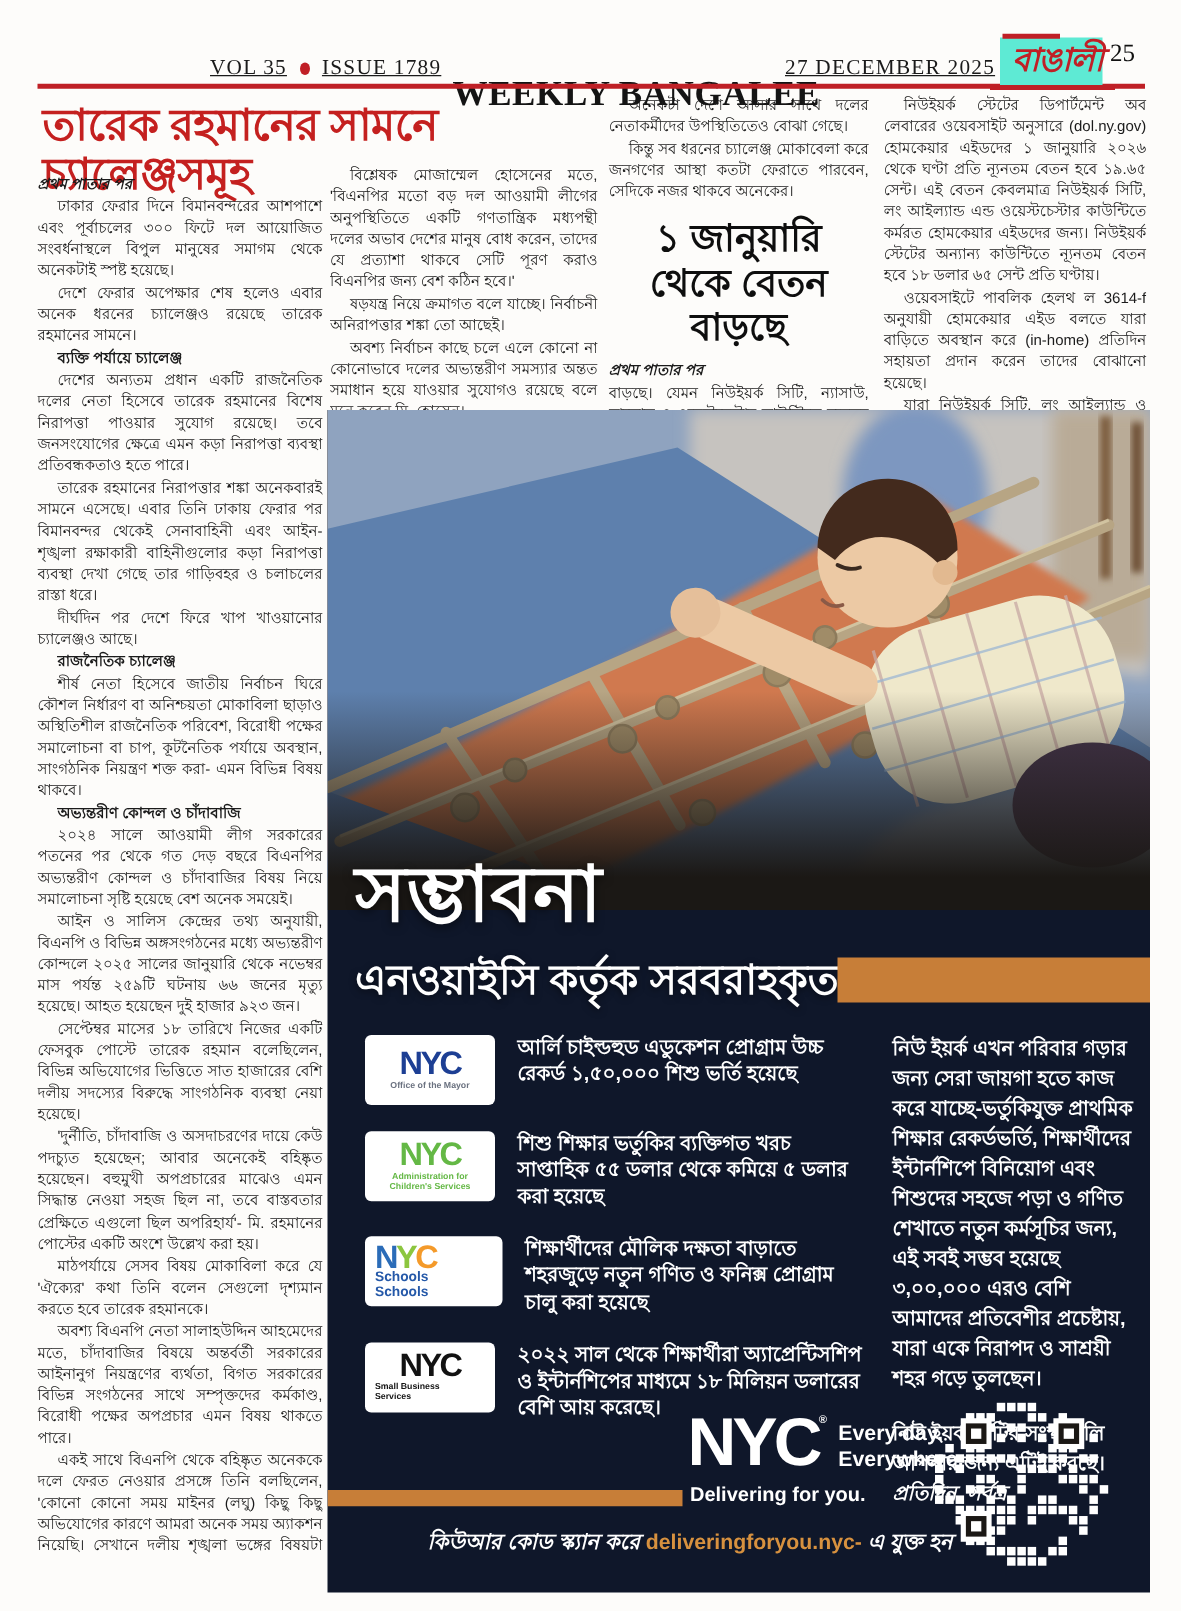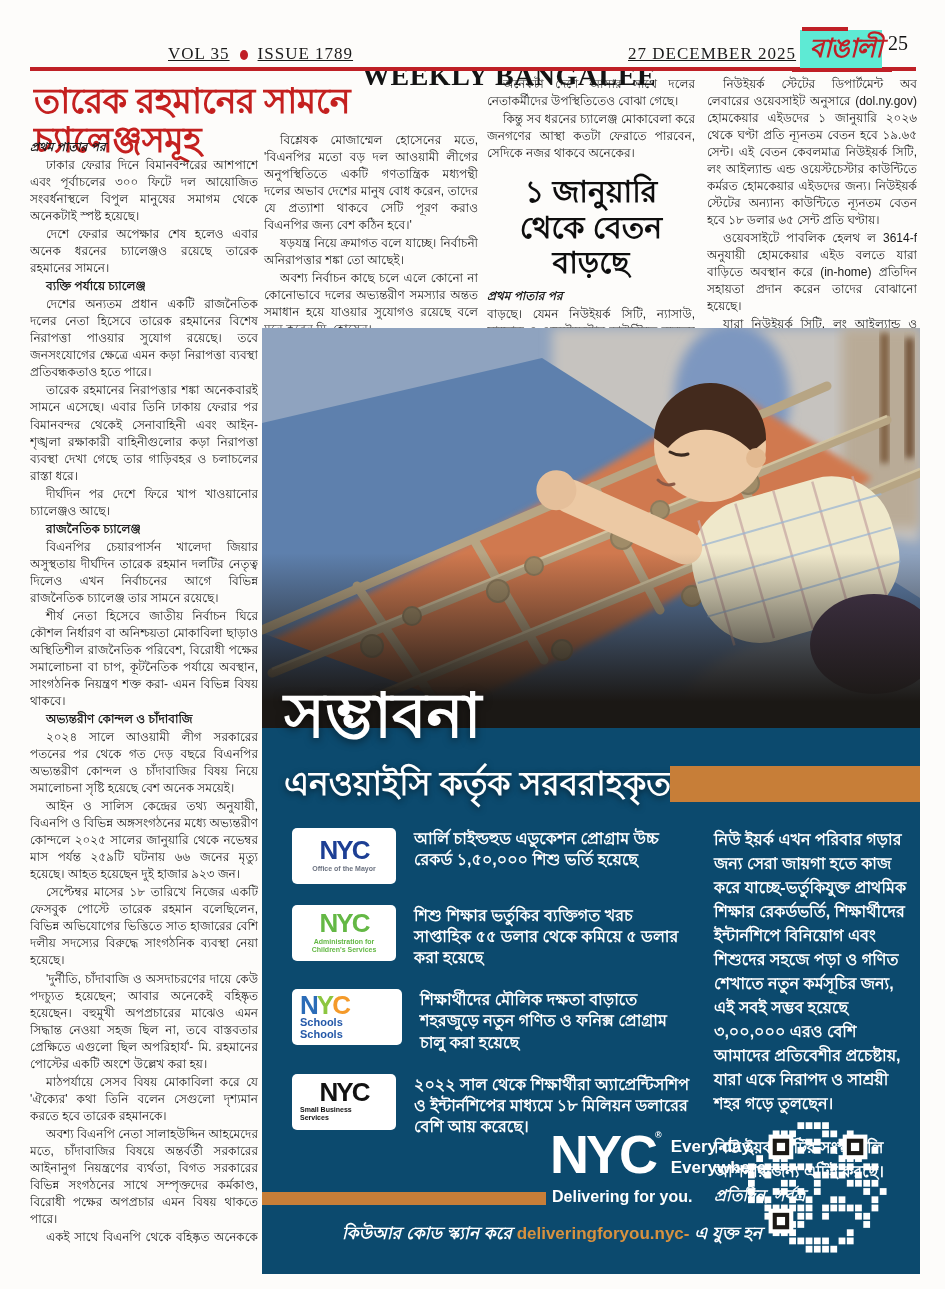--- a/index.html
+++ b/index.html
@@ -31,21 +31,21 @@
   .col{position:absolute;overflow:hidden;font-size:12px;line-height:1.42;text-align:justify;word-break:break-word;}
   .blk{margin:0 0 1px 0;text-indent:16px;}
   .blk-h{font-weight:700;}
   .blk-lead{font-weight:700;font-style:italic;text-indent:0;}
   
   .headline2{margin:12px 4px 8px 4px;font-size:30px;line-height:1.18;font-weight:800;color:#0e0e0e;text-align:center;}
   .lead-label{font-weight:700;font-style:italic;margin:0 0 1px 0;}
   
   .ad{
     position:absolute;left:262px;top:328px;width:658px;height:946px;
-    background:#0c4a6e;overflow:hidden;color:#fff;
+    background:#0f172a;overflow:hidden;color:#fff;
   }
   .ad-title{position:absolute;left:22px;top:340px;margin:0;font-size:62px;font-weight:800;color:#ffffff;text-shadow:0 2px 8px rgba(0,0,0,.55);}
   .ad-sub{position:absolute;left:22px;top:430px;margin:0;font-size:33px;font-weight:800;color:#ffffff;text-shadow:0 2px 6px rgba(0,0,0,.5);}
   .orange-bar{position:absolute;left:408px;top:438px;width:250px;height:36px;background:#c77e38;}
   .bullets{position:absolute;left:30px;top:500px;width:410px;display:flex;flex-direction:column;gap:21px;}
   .bullet{display:flex;align-items:flex-start;}
   .nyc-card{
     width:100px;min-height:48px;background:#ffffff;border-radius:5px;flex:0 0 auto;
     display:flex;flex-direction:column;align-items:center;justify-content:center;padding:4px 2px;
   }
@@ -91,21 +91,20 @@
   <div>
 
   <p class="blk blk-lead">প্রথম পাতার পর</p>
       <p class="blk blk-p">ঢাকার ফেরার দিনে বিমানবন্দরের আশপাশে এবং পূর্বাচলের ৩০০ ফিটে দল আয়োজিত সংবর্ধনাস্থলে বিপুল মানুষের সমাগম থেকে অনেকটাই স্পষ্ট হয়েছে।</p>
       <p class="blk blk-p">দেশে ফেরার অপেক্ষার শেষ হলেও এবার অনেক ধরনের চ্যালেঞ্জও রয়েছে তারেক রহমানের সামনে।</p>
       <p class="blk blk-h">ব্যক্তি পর্যায়ে চ্যালেঞ্জ</p>
       <p class="blk blk-p">দেশের অন্যতম প্রধান একটি রাজনৈতিক দলের নেতা হিসেবে তারেক রহমানের বিশেষ নিরাপত্তা পাওয়ার সুযোগ রয়েছে। তবে জনসংযোগের ক্ষেত্রে এমন কড়া নিরাপত্তা ব্যবস্থা প্রতিবন্ধকতাও হতে পারে।</p>
       <p class="blk blk-p">তারেক রহমানের নিরাপত্তার শঙ্কা অনেকবারই সামনে এসেছে। এবার তিনি ঢাকায় ফেরার পর বিমানবন্দর থেকেই সেনাবাহিনী এবং আইন-শৃঙ্খলা রক্ষাকারী বাহিনীগুলোর কড়া নিরাপত্তা ব্যবস্থা দেখা গেছে তার গাড়িবহর ও চলাচলের রাস্তা ধরে।</p>
       <p class="blk blk-p">দীর্ঘদিন পর দেশে ফিরে খাপ খাওয়ানোর চ্যালেঞ্জও আছে।</p>
       <p class="blk blk-h">রাজনৈতিক চ্যালেঞ্জ</p>
-      <p class="blk blk-p">বিএনপির চেয়ারপার্সন খালেদা জিয়ার অসুস্থতায় দীর্ঘদিন তারেক রহমান দলটির নেতৃত্ব দিলেও এখন নির্বাচনের আগে বিভিন্ন রাজনৈতিক চ্যালেঞ্জ তার সামনে রয়েছে।</p>
       <p class="blk blk-p">শীর্ষ নেতা হিসেবে জাতীয় নির্বাচন ঘিরে কৌশল নির্ধারণ বা অনিশ্চয়তা মোকাবিলা ছাড়াও অস্থিতিশীল রাজনৈতিক পরিবেশ, বিরোধী পক্ষের সমালোচনা বা চাপ, কূটনৈতিক পর্যায়ে অবস্থান, সাংগঠনিক নিয়ন্ত্রণ শক্ত করা- এমন বিভিন্ন বিষয় থাকবে।</p>
       <p class="blk blk-h">অভ্যন্তরীণ কোন্দল ও চাঁদাবাজি</p>
       <p class="blk blk-p">২০২৪ সালে আওয়ামী লীগ সরকারের পতনের পর থেকে গত দেড় বছরে বিএনপির অভ্যন্তরীণ কোন্দল ও চাঁদাবাজির বিষয় নিয়ে সমালোচনা সৃষ্টি হয়েছে বেশ অনেক সময়েই।</p>
       <p class="blk blk-p">আইন ও সালিস কেন্দ্রের তথ্য অনুযায়ী, বিএনপি ও বিভিন্ন অঙ্গসংগঠনের মধ্যে অভ্যন্তরীণ কোন্দলে ২০২৫ সালের জানুয়ারি থেকে নভেম্বর মাস পর্যন্ত ২৫৯টি ঘটনায় ৬৬ জনের মৃত্যু হয়েছে। আহত হয়েছেন দুই হাজার ৯২৩ জন।</p>
       <p class="blk blk-p">সেপ্টেম্বর মাসের ১৮ তারিখে নিজের একটি ফেসবুক পোস্টে তারেক রহমান বলেছিলেন, বিভিন্ন অভিযোগের ভিত্তিতে সাত হাজারের বেশি দলীয় সদস্যের বিরুদ্ধে সাংগঠনিক ব্যবস্থা নেয়া হয়েছে।</p>
       <p class="blk blk-p">'দুর্নীতি, চাঁদাবাজি ও অসদাচরণের দায়ে কেউ পদচ্যুত হয়েছেন; আবার অনেকেই বহিষ্কৃত হয়েছেন। বহুমুখী অপপ্রচারের মাঝেও এমন সিদ্ধান্ত নেওয়া সহজ ছিল না, তবে বাস্তবতার প্রেক্ষিতে এগুলো ছিল অপরিহার্য'- মি. রহমানের পোস্টের একটি অংশে উল্লেখ করা হয়।</p>
       <p class="blk blk-p">মাঠপর্যায়ে সেসব বিষয় মোকাবিলা করে যে 'ঐক্যের' কথা তিনি বলেন সেগুলো দৃশ্যমান করতে হবে তারেক রহমানকে।</p>
       <p class="blk blk-p">অবশ্য বিএনপি নেতা সালাহউদ্দিন আহমেদের মতে, চাঁদাবাজির বিষয়ে অন্তর্বর্তী সরকারের আইনানুগ নিয়ন্ত্রণের ব্যর্থতা, বিগত সরকারের বিভিন্ন সংগঠনের সাথে সম্পৃক্তদের কর্মকাণ্ড, বিরোধী পক্ষের অপপ্রচার এমন বিষয় থাকতে পারে।</p>
       <p class="blk blk-p">একই সাথে বিএনপি থেকে বহিষ্কৃত অনেককে দলে ফেরত নেওয়ার প্রসঙ্গে তিনি বলছিলেন, 'কোনো কোনো সময় মাইনর (লঘু) কিছু কিছু অভিযোগের কারণে আমরা অনেক সময় অ্যাকশন নিয়েছি। সেখানে দলীয় শৃঙ্খলা ভঙ্গের বিষয়টা তারা ক্ষমা চেয়ে দলের কাছে একটা সময় অব্যাহতি পেতে পারে। কিন্তু গুরুতর কোনো অপরাধের সাথে জড়িত বা ব্যাপক কোনো অনাচারের সাথে জড়িত কেউ যদি ক্ষমা পেয়ে থাকে, সেটা আপনারা নজরে আনতে পারেন।'</p>
     </div>

